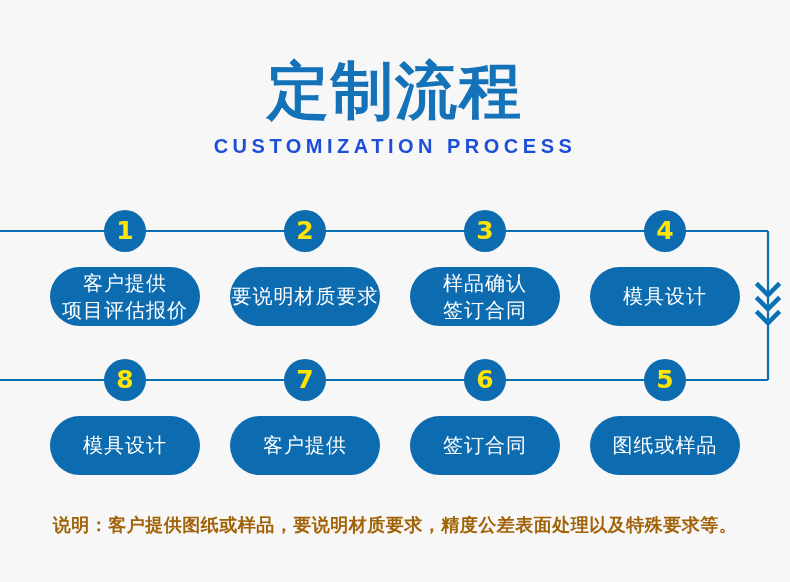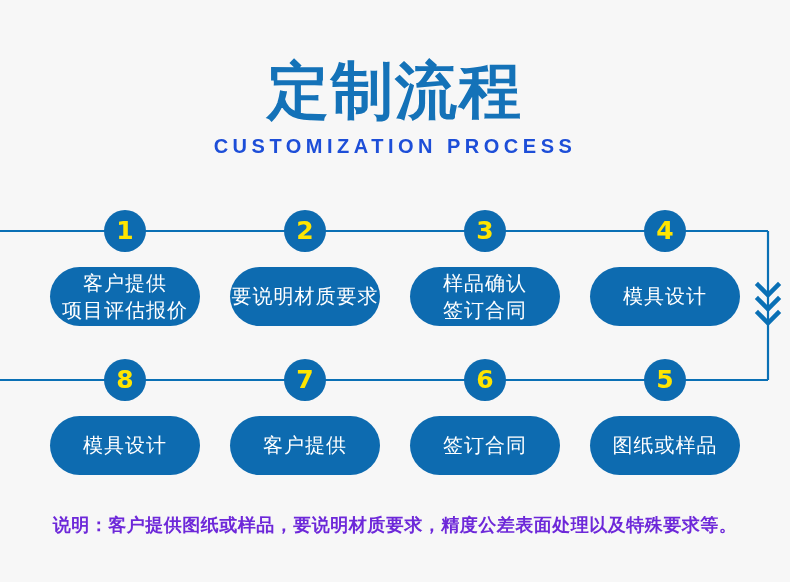--- a/index.html
+++ b/index.html
@@ -104,21 +104,21 @@
   }
   .step-pill .pill-text { white-space: pre-line; }
 
   
   #note {
     position: absolute;
     top: 513px;
     left: 0;
     width: 790px;
     text-align: center;
-    color: #6d28d9;
+    color: #a16207;
     font-size: 18px;
     font-weight: bold;
     letter-spacing: 0.5px;
   }
 </style>
 </head>
 <body>
 
 <div id="header">
   <div id="title">定制流程</div>

